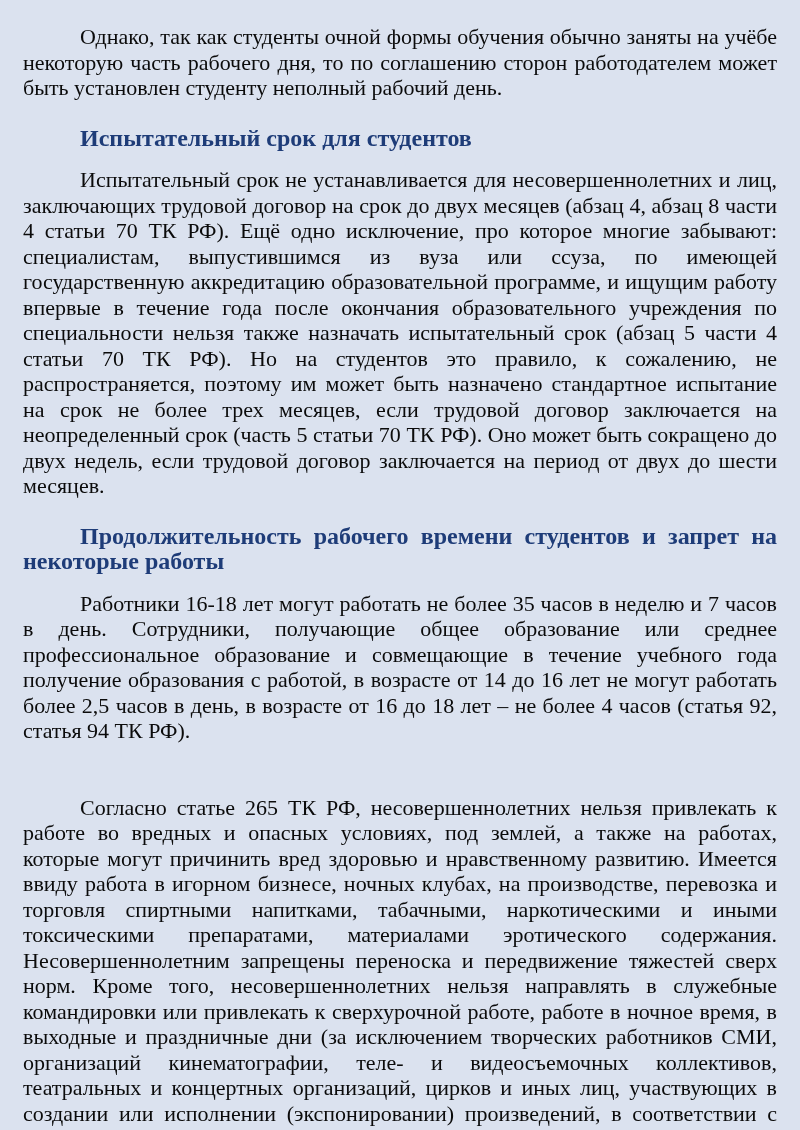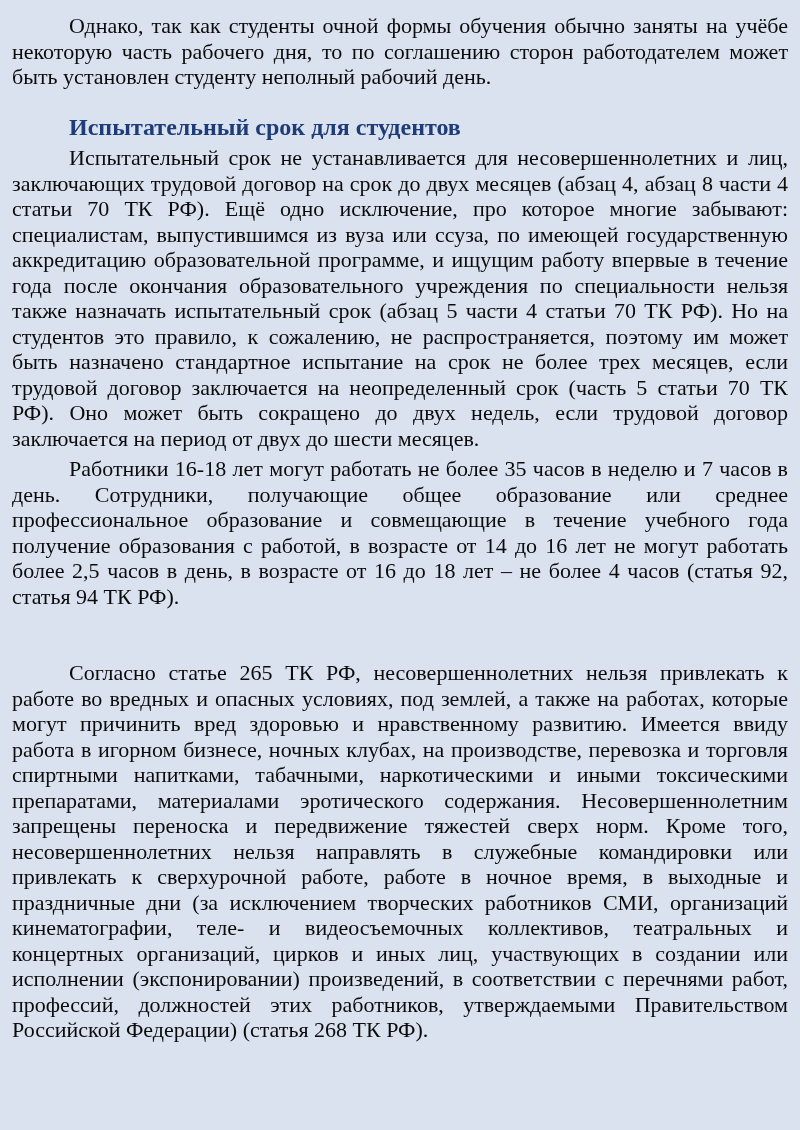--- a/index.html
+++ b/index.html
@@ -16,21 +16,21 @@
     box-sizing: border-box;
     padding: 8px 7px 0 7px;
     background: #dbe2ef;
     font-family: "Liberation Serif", "DejaVu Serif", serif;
     font-size: 22px;
     line-height: 25.5px;
     color: #0b0b0b;
     overflow: hidden;
   }
   .body-para, .heading {
-    margin: 5px;
+    margin: 16px;
     text-indent: 57px;
     text-align: justify;
   }
   .heading {
     font-size: 24px;
     font-weight: bold;
     color: #1e3c78;
     margin-top: 25px;
   }
   .para-gap {
@@ -40,17 +40,18 @@
 </head>
 <body>
 
 <div class="page">
   <p class="body-para">Однако, так как студенты очной формы обучения обычно заняты на учёбе некоторую часть рабочего дня, то по соглашению сторон работодателем может быть установлен студенту неполный рабочий день.</p>
 
   <h2 class="heading">Испытательный срок для студентов</h2>
 
   <p class="body-para">Испытательный срок не устанавливается для несовершеннолетних и лиц, заключающих трудовой договор на срок до двух месяцев (абзац 4, абзац 8 части 4 статьи 70 ТК РФ). Ещё одно исключение, про которое многие забывают: специалистам, выпустившимся из вуза или ссуза, по имеющей государственную аккредитацию образовательной программе, и ищущим работу впервые в течение года после окончания образовательного учреждения по специальности нельзя также назначать испытательный срок (абзац 5 части 4 статьи 70 ТК РФ). Но на студентов это правило, к сожалению, не распространяется, поэтому им может быть назначено стандартное испытание на срок не более трех месяцев, если трудовой договор заключается на неопределенный срок (часть 5 статьи 70 ТК РФ). Оно может быть сокращено до двух недель, если трудовой договор заключается на период от двух до шести месяцев.</p>
 
+  <h2 class="heading">Продолжительность рабочего времени студентов и запрет на некоторые работы</h2>
 
   <p class="body-para">Работники 16-18 лет могут работать не более 35 часов в неделю и 7 часов в день. Сотрудники, получающие общее образование или среднее профессиональное образование и совмещающие в течение учебного года получение образования с работой, в возрасте от 14 до 16 лет не могут работать более 2,5 часов в день, в возрасте от 16 до 18 лет – не более 4 часов (статья 92, статья 94 ТК РФ).</p>
 
   <p class="body-para para-gap">Согласно статье 265 ТК РФ, несовершеннолетних нельзя привлекать к работе во вредных и опасных условиях, под землей, а также на работах, которые могут причинить вред здоровью и нравственному развитию. Имеется ввиду работа в игорном бизнесе, ночных клубах, на производстве, перевозка и торговля спиртными напитками, табачными, наркотическими и иными токсическими препаратами, материалами эротического содержания. Несовершеннолетним запрещены переноска и передвижение тяжестей сверх норм. Кроме того, несовершеннолетних нельзя направлять в служебные командировки или привлекать к сверхурочной работе, работе в ночное время, в выходные и праздничные дни (за исключением творческих работников СМИ, организаций кинематографии, теле- и видеосъемочных коллективов, театральных и концертных организаций, цирков и иных лиц, участвующих в создании или исполнении (экспонировании) произведений, в соответствии с перечнями работ, профессий, должностей этих работников, утверждаемыми Правительством Российской Федерации) (статья 268 ТК РФ).</p>
 </div>
 
 </body></html>

